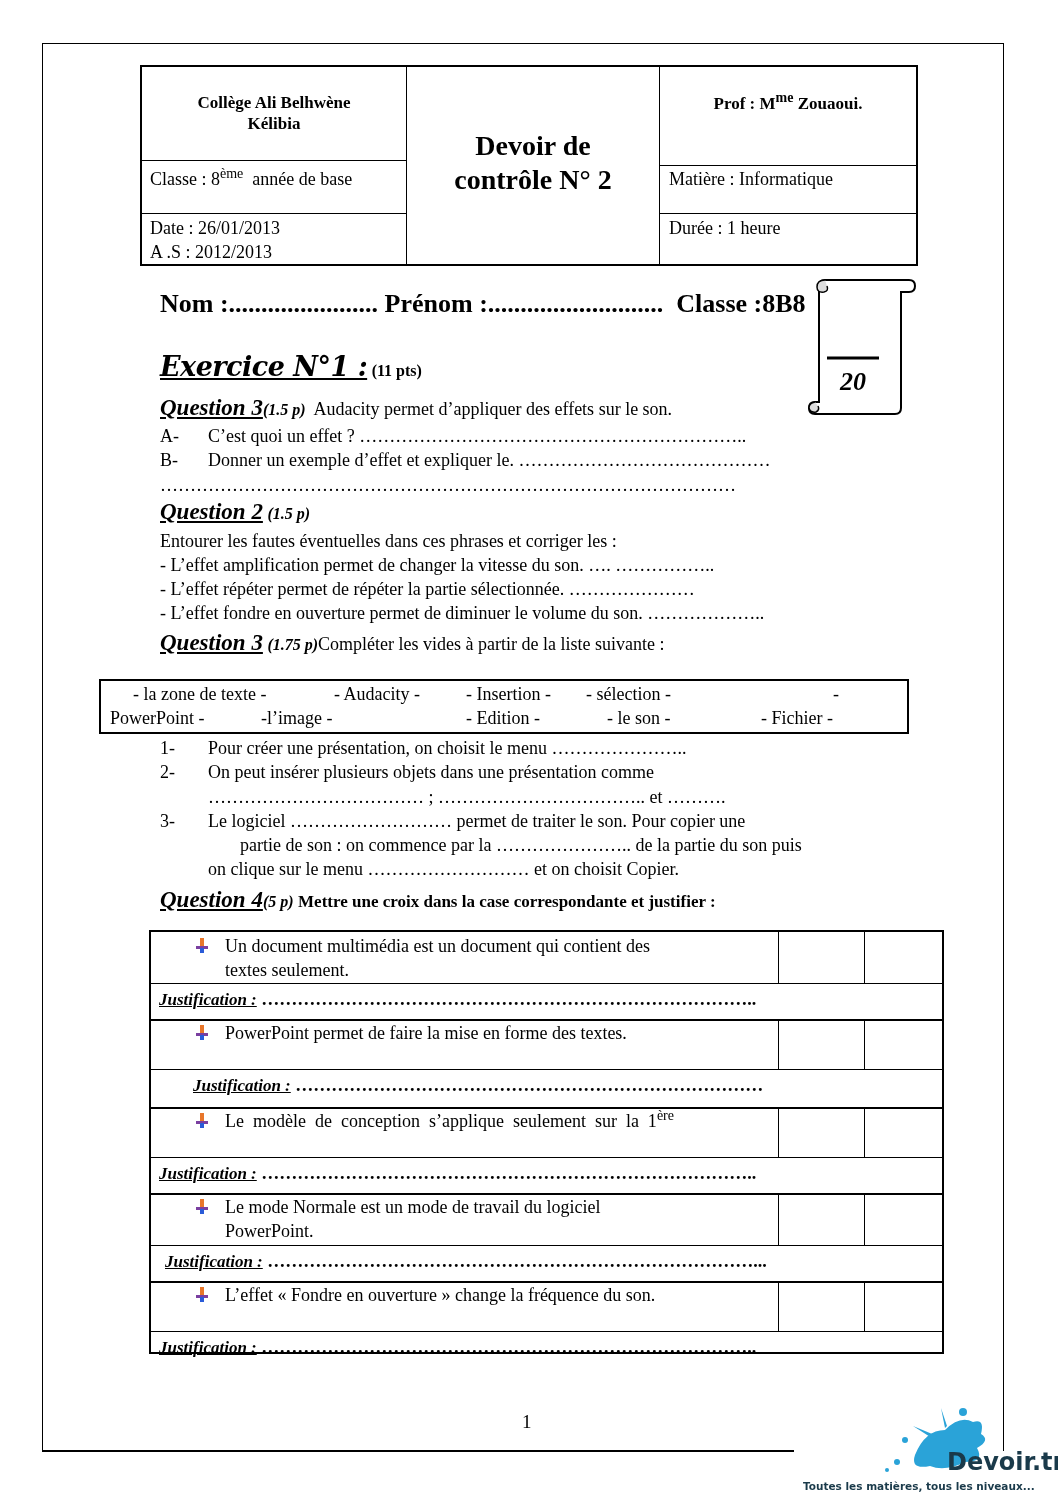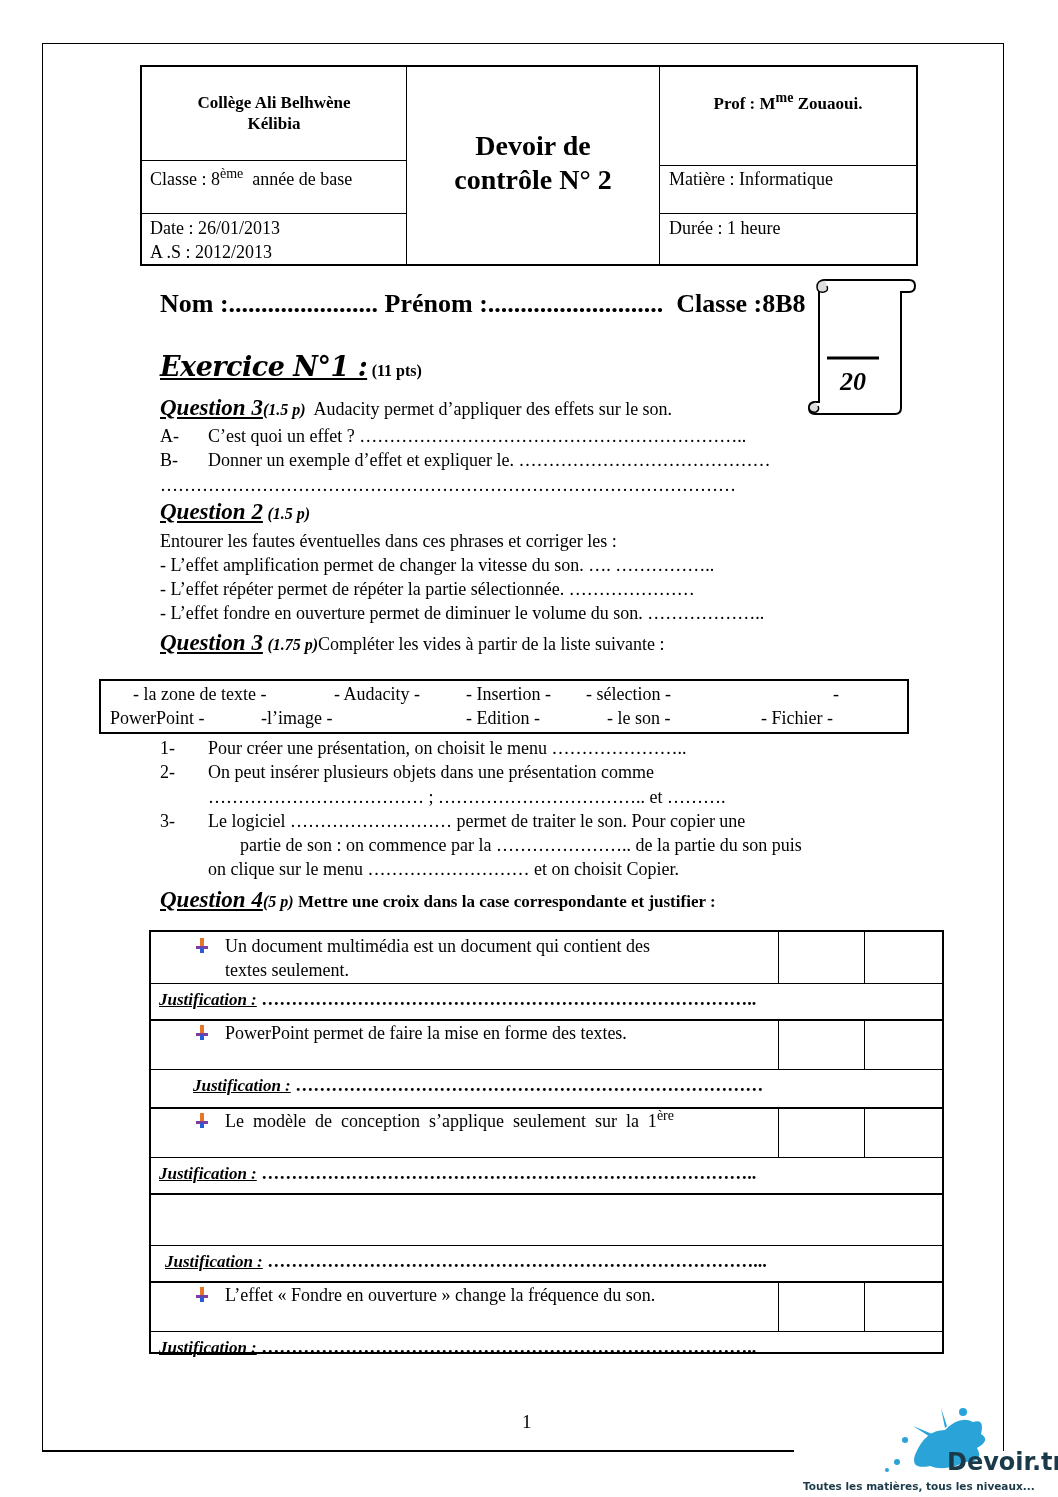--- a/index.html
+++ b/index.html
@@ -202,20 +202,33 @@
         <div style="white-space: pre;"><span>Le  modèle  de  conception  s’applique  seulement  sur  la  1</span><sup>ère</sup></div>
       </div>
       <div style="position: absolute; left: 627px; width: 86px; top: 0px; bottom: 0px; border-left: 1.5px solid rgb(0, 0, 0);"></div>
       <div style="position: absolute; left: 713px; width: 82px; top: 0px; bottom: 0px; border-left: 1.5px solid rgb(0, 0, 0);"></div>
     </div>
     <div class="hb" style="top: 225px;"></div>
     <div class="row" style="top: 225px; height: 36px;">
       <div class="txt" style="left: 8px; top: 4px; white-space: nowrap;"><span class="justify-label">Justification :</span> <span class="bold">………………………………………………………………………..</span></div>
     </div>
     <div class="hb" style="top: 261px; border-top-width: 2px;"></div>
+    <div class="row" style="top: 261px; height: 52px;">
+      <svg class="bullet-icon" viewBox="0 0 14 16" style="left: 44px; top: 6px;">
+        <rect x="5" y="0" width="4" height="9" fill="#e8762a"></rect>
+        <rect x="1" y="8" width="12" height="3" fill="#7a3fa0"></rect>
+        <rect x="5" y="10" width="4" height="5" fill="#2a5bd8"></rect>
+      </svg>
+      <div class="txt" style="left: 74px; top: 2px; width: 545px;">
+        <div style="white-space: pre;"><span>Le mode Normale est un mode de travail du logiciel</span></div>
+        <div>PowerPoint.</div>
+      </div>
+      <div style="position: absolute; left: 627px; width: 86px; top: 0px; bottom: 0px; border-left: 1.5px solid rgb(0, 0, 0);"></div>
+      <div style="position: absolute; left: 713px; width: 82px; top: 0px; bottom: 0px; border-left: 1.5px solid rgb(0, 0, 0);"></div>
+    </div>
     <div class="hb" style="top: 313px;"></div>
     <div class="row" style="top: 313px; height: 50px;">
       <div class="txt" style="left: 14px; top: 4px; white-space: nowrap;"><span class="justify-label">Justification :</span> <span class="bold">………………………………………………………………………...</span></div>
     </div>
     <div class="hb" style="top: 349px; border-top-width: 2px;"></div>
     <div class="row" style="top: 349px; height: 50px;">
       <svg class="bullet-icon" viewBox="0 0 14 16" style="left: 44px; top: 6px;">
         <rect x="5" y="0" width="4" height="9" fill="#e8762a"></rect>
         <rect x="1" y="8" width="12" height="3" fill="#7a3fa0"></rect>
         <rect x="5" y="10" width="4" height="5" fill="#2a5bd8"></rect>

